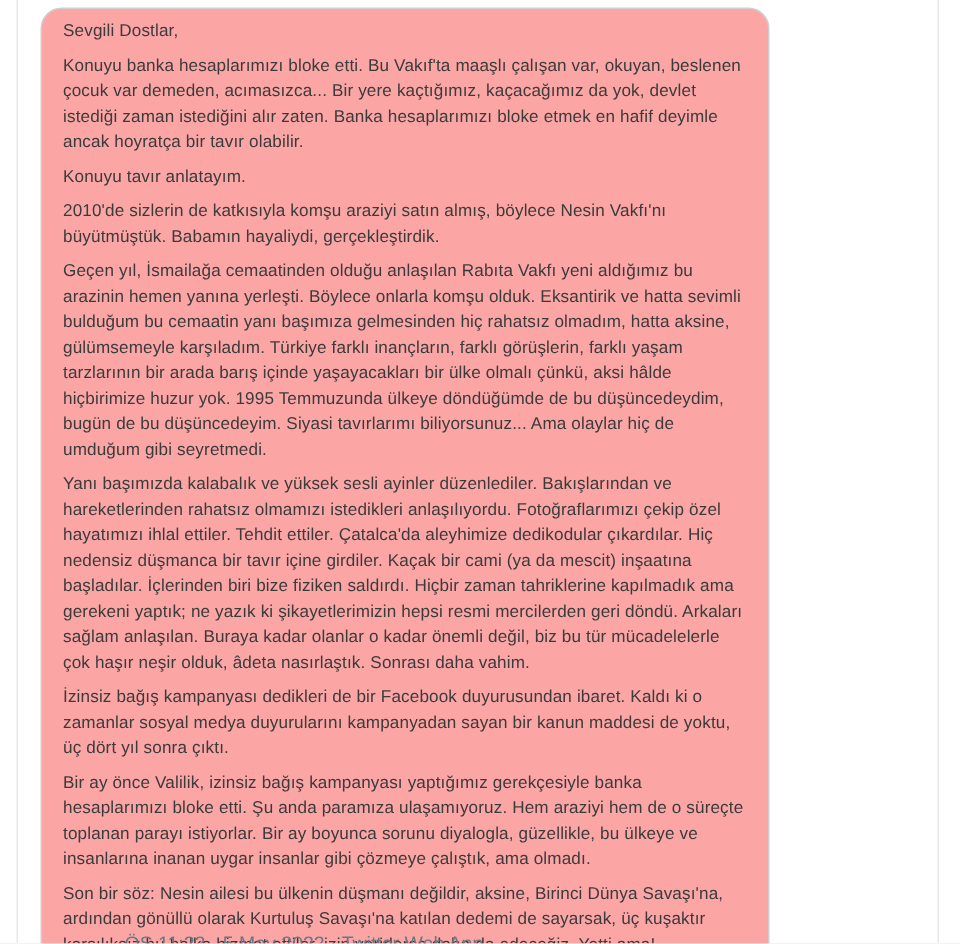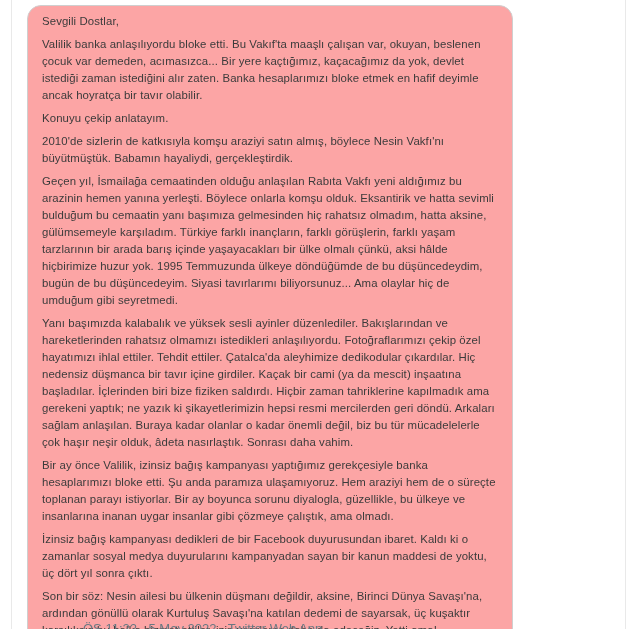--- a/index.html
+++ b/index.html
@@ -60,27 +60,27 @@
 <body>
 
 <div class="page">
 
   <div class="rail rail-left"></div>
   <div class="rail rail-right"></div>
 
   <div class="letter-card">
     <div class="letter-body">
         <p>Sevgili Dostlar,</p>
-        <p>Valilik banka anlaşılıyordu bloke etti. Bu Vakıf'ta maaşlı çalışan var, okuyan, beslenen çocuk var demeden, acımasızca... Bir yere kaçtığımız, kaçacağımız da yok, devlet istediği zaman istediğini alır zaten. Banka hesaplarımızı bloke etmek en hafif deyimle ancak hoyratça bir tavır olabilir.</p>
-        <p>Konuyu çekip anlatayım.</p>
+        <p>Konuyu banka hesaplarımızı bloke etti. Bu Vakıf'ta maaşlı çalışan var, okuyan, beslenen çocuk var demeden, acımasızca... Bir yere kaçtığımız, kaçacağımız da yok, devlet istediği zaman istediğini alır zaten. Banka hesaplarımızı bloke etmek en hafif deyimle ancak hoyratça bir tavır olabilir.</p>
+        <p>Konuyu tavır anlatayım.</p>
         <p>2010'de sizlerin de katkısıyla komşu araziyi satın almış, böylece Nesin Vakfı'nı büyütmüştük. Babamın hayaliydi, gerçekleştirdik.</p>
         <p>Geçen yıl, İsmailağa cemaatinden olduğu anlaşılan Rabıta Vakfı yeni aldığımız bu arazinin hemen yanına yerleşti. Böylece onlarla komşu olduk. Eksantirik ve hatta sevimli bulduğum bu cemaatin yanı başımıza gelmesinden hiç rahatsız olmadım, hatta aksine, gülümsemeyle karşıladım. Türkiye farklı inançların, farklı görüşlerin, farklı yaşam tarzlarının bir arada barış içinde yaşayacakları bir ülke olmalı çünkü, aksi hâlde hiçbirimize huzur yok. 1995 Temmuzunda ülkeye döndüğümde de bu düşüncedeydim, bugün de bu düşüncedeyim. Siyasi tavırlarımı biliyorsunuz... Ama olaylar hiç de umduğum gibi seyretmedi.</p>
         <p>Yanı başımızda kalabalık ve yüksek sesli ayinler düzenlediler. Bakışlarından ve hareketlerinden rahatsız olmamızı istedikleri anlaşılıyordu. Fotoğraflarımızı çekip özel hayatımızı ihlal ettiler. Tehdit ettiler. Çatalca'da aleyhimize dedikodular çıkardılar. Hiç nedensiz düşmanca bir tavır içine girdiler. Kaçak bir cami (ya da mescit) inşaatına başladılar. İçlerinden biri bize fiziken saldırdı. Hiçbir zaman tahriklerine kapılmadık ama gerekeni yaptık; ne yazık ki şikayetlerimizin hepsi resmi mercilerden geri döndü. Arkaları sağlam anlaşılan. Buraya kadar olanlar o kadar önemli değil, biz bu tür mücadelelerle çok haşır neşir olduk, âdeta nasırlaştık. Sonrası daha vahim.</p>
+        <p>İzinsiz bağış kampanyası dedikleri de bir Facebook duyurusundan ibaret. Kaldı ki o zamanlar sosyal medya duyurularını kampanyadan sayan bir kanun maddesi de yoktu, üç dört yıl sonra çıktı.</p>
         <p>Bir ay önce Valilik, izinsiz bağış kampanyası yaptığımız gerekçesiyle banka hesaplarımızı bloke etti. Şu anda paramıza ulaşamıyoruz. Hem araziyi hem de o süreçte toplanan parayı istiyorlar. Bir ay boyunca sorunu diyalogla, güzellikle, bu ülkeye ve insanlarına inanan uygar insanlar gibi çözmeye çalıştık, ama olmadı.</p>
-        <p>İzinsiz bağış kampanyası dedikleri de bir Facebook duyurusundan ibaret. Kaldı ki o zamanlar sosyal medya duyurularını kampanyadan sayan bir kanun maddesi de yoktu, üç dört yıl sonra çıktı.</p>
         <p>Son bir söz: Nesin ailesi bu ülkenin düşmanı değildir, aksine, Birinci Dünya Savaşı'na, ardından gönüllü olarak Kurtuluş Savaşı'na katılan dedemi de sayarsak, üç kuşaktır karşılıksız bu halka hizmet ettiler, izin verirlerse daha da edeceğiz. Yetti ama!</p>
         <p>Ali Nesin</p>
       </div>
   </div>
 
   <div class="timestamp">ÖS 11:22 · 5 May 2022 · Twitter Web App</div>
 
 </div>
 
 </body></html>

